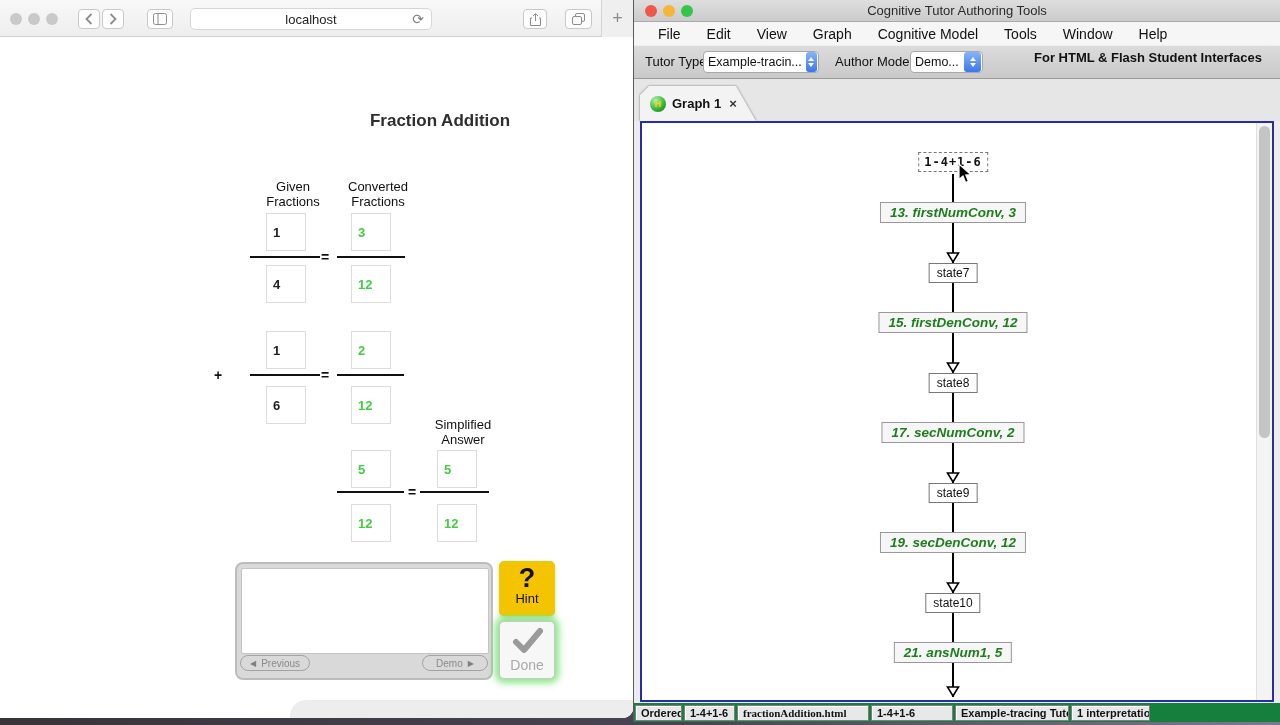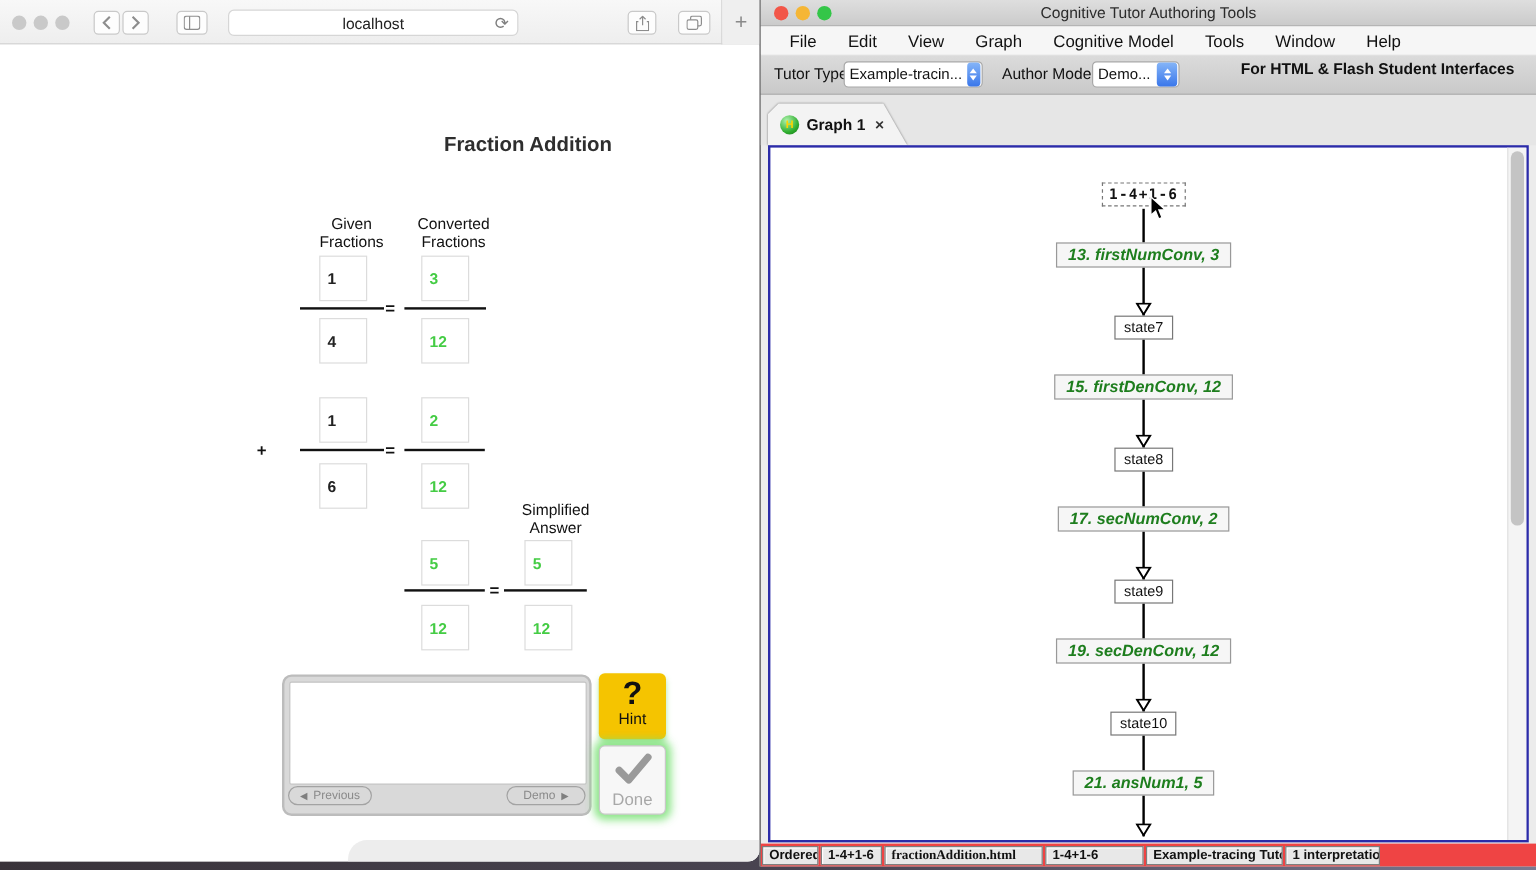--- a/index.html
+++ b/index.html
@@ -103,21 +103,21 @@
   .edge-node { border:1px solid #999; background:#f6f6f6; color:#1e7e1e; font-size:13.5px;
                font-weight:bold; font-style:italic; padding:2px 9px; }
   .state-node { border:1px solid #777; background:#fff; color:#111; font-size:12px; padding:2px 7px; }
   .arrowhead { position:absolute; left:304px; }
   .cursor { position:absolute; }
   .sbar-track { position:absolute; right:0; top:0; width:16px; height:100%; background:#f4f4f4;
                 border-left:1px solid #e0e0e0; }
   .sbar-thumb { position:absolute; left:2px; top:3px; width:11px; height:312px; background:#c4c4c4;
                 border-radius:6px; }
 
-  .statusbar { position:absolute; left:0; top:703px; width:100%; height:19px; background:#ef4444; }
+  .statusbar { position:absolute; left:0; top:703px; width:100%; height:19px; background:#15803d; }
   .scell { position:absolute; top:2px; height:16px; background:#e8e8e8; border:1px solid #7e7e7e;
            box-shadow:inset 1px 1px 0 #fff; font-size:11px; font-weight:bold; color:#111;
            display:flex; align-items:center; padding:0 5px; white-space:nowrap; overflow:hidden; }
 </style>
 </head>
 <body>
 
 <div class="screen">
 
   <section class="safari">

